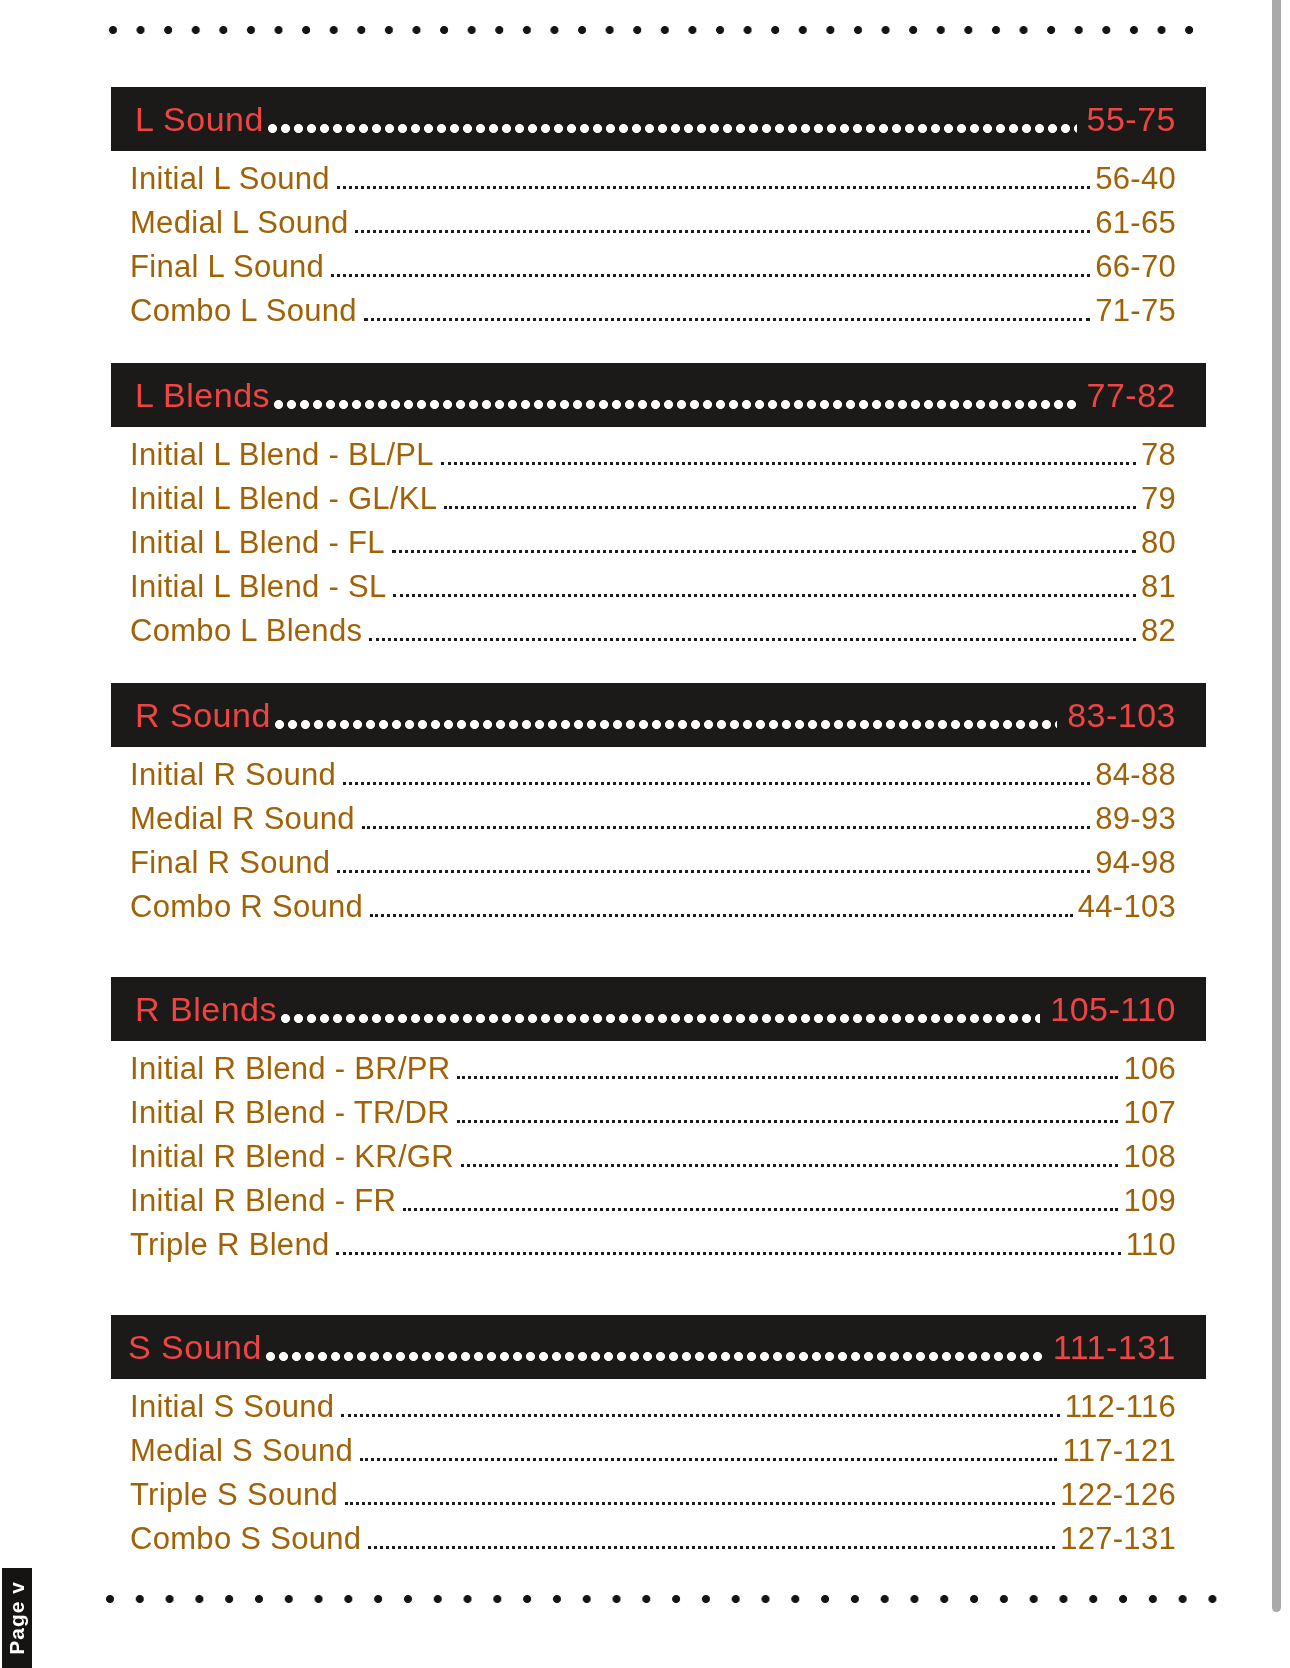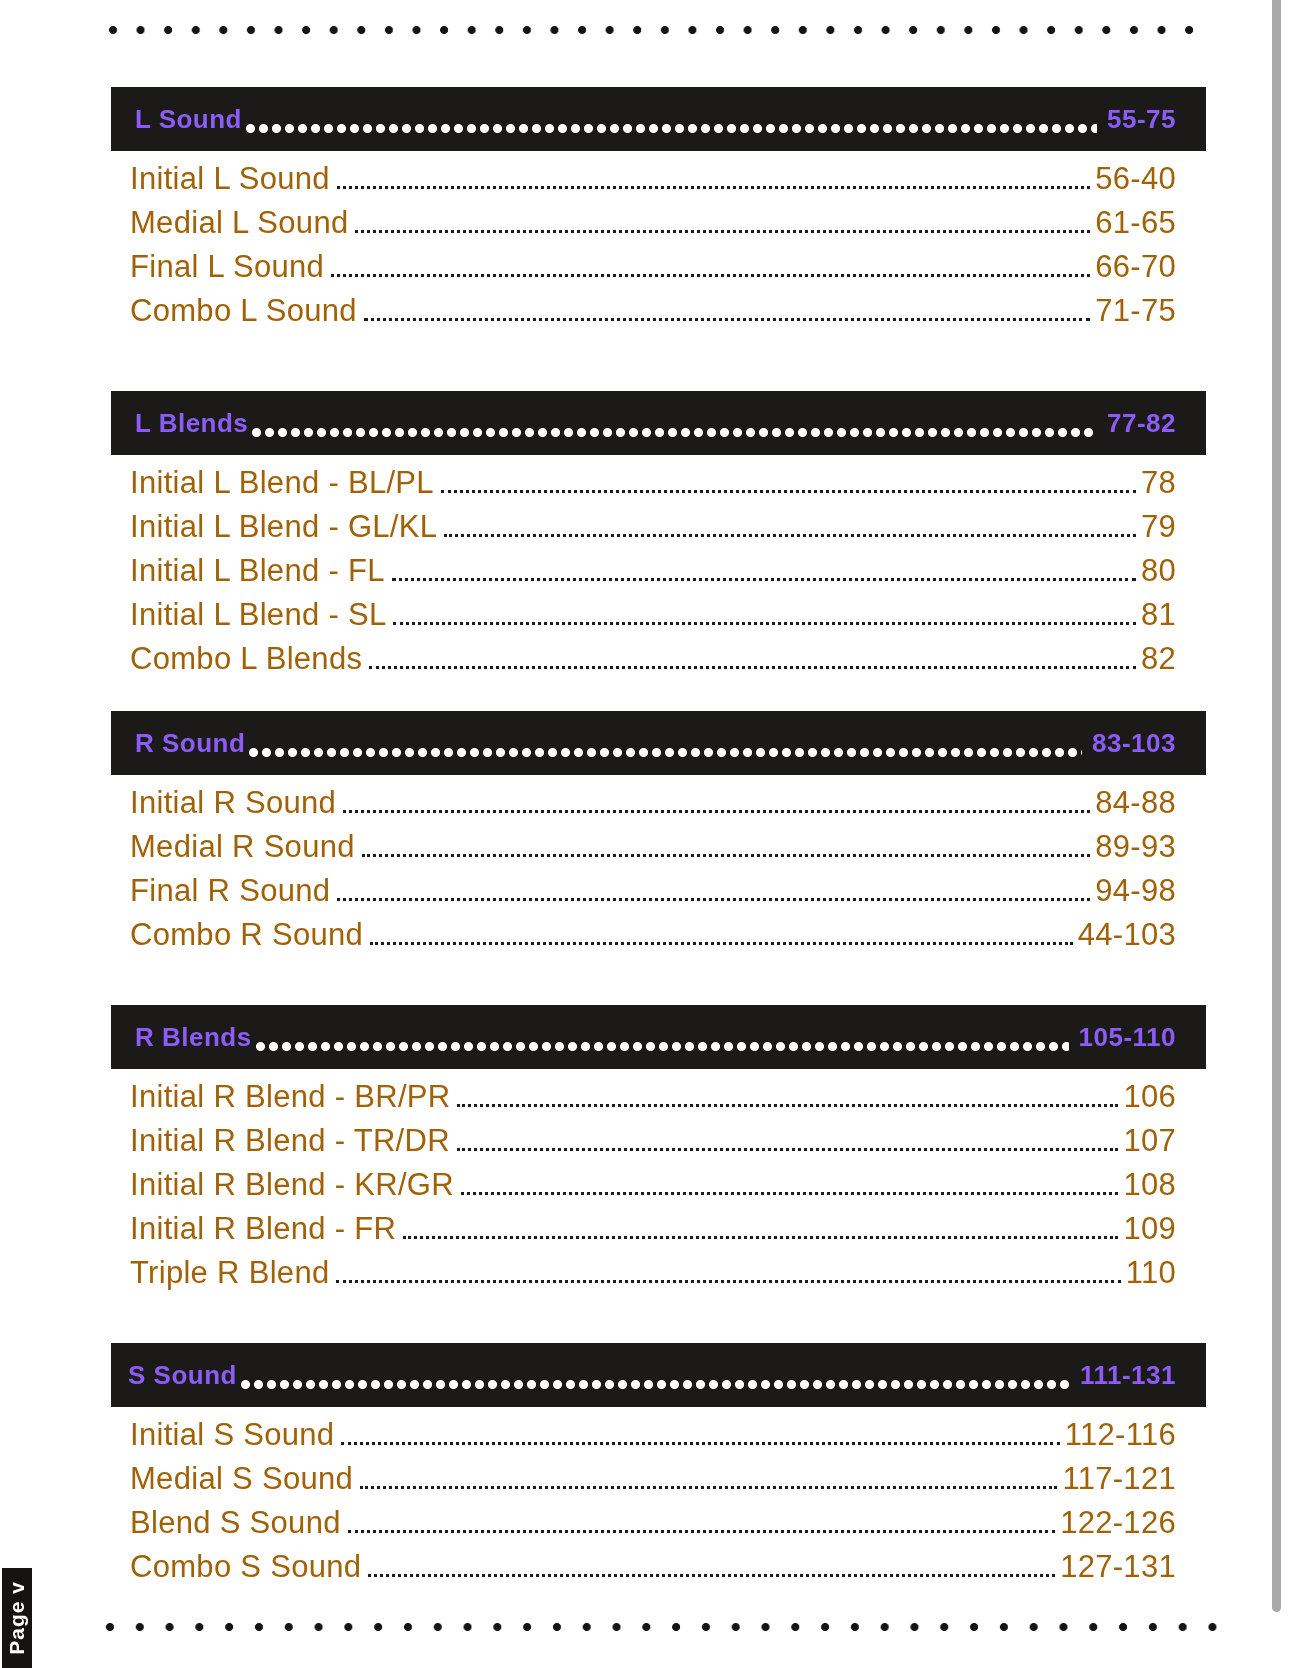--- a/index.html
+++ b/index.html
@@ -28,38 +28,38 @@
   .toc { margin-left:111px; width:1095px; }
 
   
   .bar {
     display:flex; align-items:center;
     height:64px;
     background:#1c1a19;
     padding:0 30px 0 24px;
   }
   .bar-title, .bar-range {
-    color:#8b5cf6;
-    font-size:26px; font-weight:700;
+    color:#ef4444;
+    font-size:34px; font-weight:400;
     letter-spacing:0.5px;
     white-space:nowrap;
     line-height:64px;
   }
   .bar-leader {
     flex:1;
     height:11px;
     align-self:flex-end;
     margin:0 10px 17px 3px;
     background-image: radial-gradient(circle at 5.5px 5.5px, #ffffff 4.1px, transparent 4.9px);
     background-size:13px 11px;
     background-repeat:repeat-x;
   }
 
   .bar-l-sound  { margin-top:49px; }
-  .bar-l-blends { margin-top:58px; }
+  .bar-l-blends { margin-top:30px; }
   .bar-r-sound  { margin-top:30px; }
   .bar-r-blends { margin-top:48px; }
   .bar-s-sound  { margin-top:48px;padding-left:17px; }
 
   
   .entries { padding:6px 30px 0 19px; }
   .entry {
     display:flex; align-items:flex-end;
     height:44px;
   }
@@ -253,21 +253,21 @@
           <span class="entry-label">Initial S Sound</span>
           <span class="entry-leader"></span>
           <span class="entry-pages">112-116</span>
         </div>
         <div class="entry">
           <span class="entry-label">Medial S Sound</span>
           <span class="entry-leader"></span>
           <span class="entry-pages">117-121</span>
         </div>
         <div class="entry">
-          <span class="entry-label">Blend S Sound</span>
+          <span class="entry-label">Triple S Sound</span>
           <span class="entry-leader"></span>
           <span class="entry-pages">122-126</span>
         </div>
         <div class="entry">
           <span class="entry-label">Combo S Sound</span>
           <span class="entry-leader"></span>
           <span class="entry-pages">127-131</span>
         </div>
       </div>
     </section>

